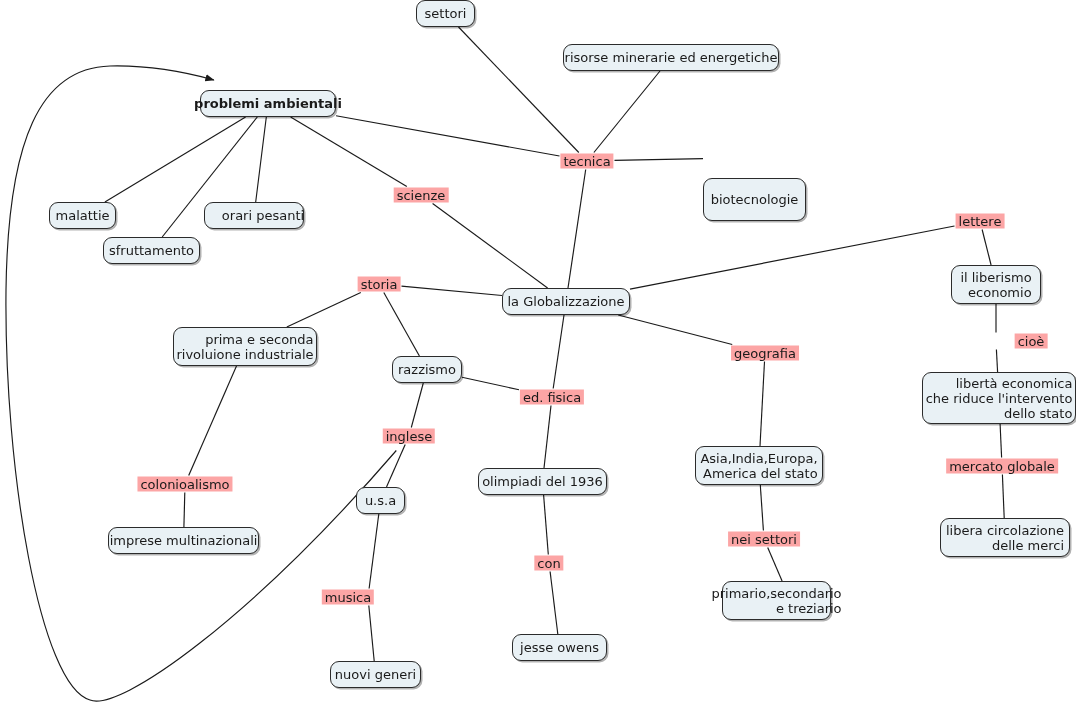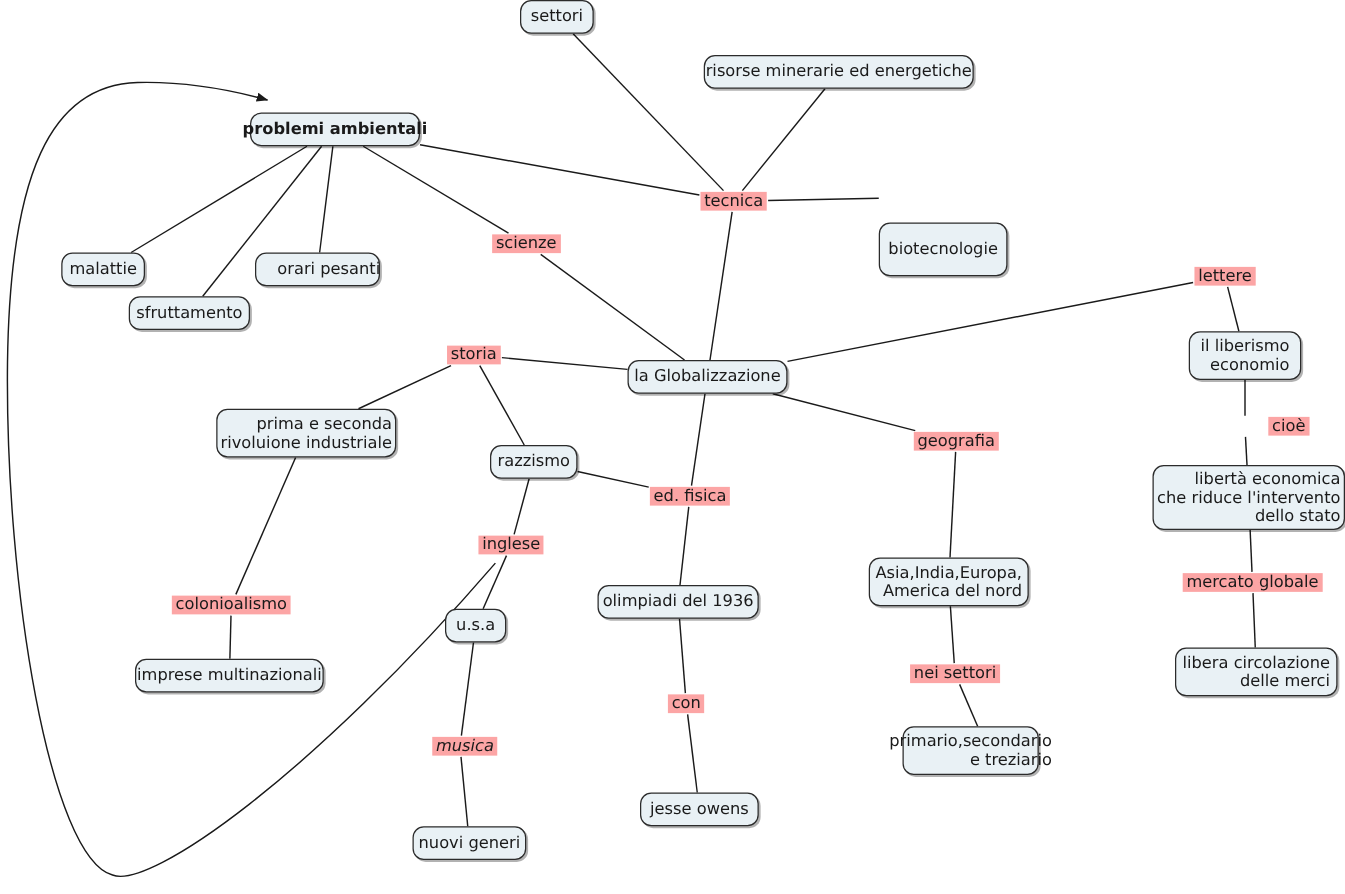--- a/index.html
+++ b/index.html
@@ -116,21 +116,21 @@
       <div class="node" style="left: 951px; top: 265px; width: 90px; height: 39px;">il liberismo
 economio</div>
       <div class="node" style="left: 502px; top: 288px; width: 128px; height: 27px;">la Globalizzazione</div>
       <div class="node" style="left: 173px; top: 327px; width: 144px; height: 39px;">prima e seconda
 rivoluione industriale</div>
       <div class="node" style="left: 392px; top: 356px; width: 70px; height: 27px;">razzismo</div>
       <div class="node" style="left: 922px; top: 372px; width: 154px; height: 52px;">libertà economica
 che riduce l'intervento
 dello stato</div>
       <div class="node" style="left: 695px; top: 446px; width: 128px; height: 39px;">Asia,India,Europa,
-America del nord</div>
+America del stato</div>
       <div class="node" style="left: 478px; top: 468px; width: 129px; height: 27px;">olimpiadi del 1936</div>
       <div class="node" style="left: 356px; top: 487px; width: 49px; height: 27px;">u.s.a</div>
       <div class="node" style="left: 940px; top: 518px; width: 130px; height: 39px;">libera circolazione
 delle merci</div>
       <div class="node" style="left: 108px; top: 527px; width: 151px; height: 27px;">imprese multinazionali</div>
       <div class="node" style="left: 722px; top: 581px; width: 109px; height: 39px;">primario,secondario
 e treziario</div>
       <div class="node" style="left: 512px; top: 634px; width: 95px; height: 27px;">jesse owens</div>
       <div class="node" style="left: 330px; top: 661px; width: 91px; height: 27px;">nuovi generi</div>
     </div>
@@ -140,16 +140,16 @@
       <div class="linklabel" style="left: 980px; top: 221px;">lettere</div>
       <div class="linklabel" style="left: 379px; top: 284px;">storia</div>
       <div class="linklabel" style="left: 996px; top: 341px; margin-left: 35px;">cioè</div>
       <div class="linklabel" style="left: 765px; top: 353px;">geografia</div>
       <div class="linklabel" style="left: 552px; top: 397px;">ed. fisica</div>
       <div class="linklabel" style="left: 409px; top: 436px;">inglese</div>
       <div class="linklabel" style="left: 1002px; top: 466px;">mercato globale</div>
       <div class="linklabel" style="left: 185px; top: 484px;">colonioalismo</div>
       <div class="linklabel" style="left: 764px; top: 539px;">nei settori</div>
       <div class="linklabel" style="left: 549px; top: 563px;">con</div>
-      <div class="linklabel" style="left: 372px; top: 597px; font-style: italic;">musica</div>
+      <div class="linklabel" style="left: 348px; top: 597px;">musica</div>
     </div>
 
 </div>
 
 </body></html>

